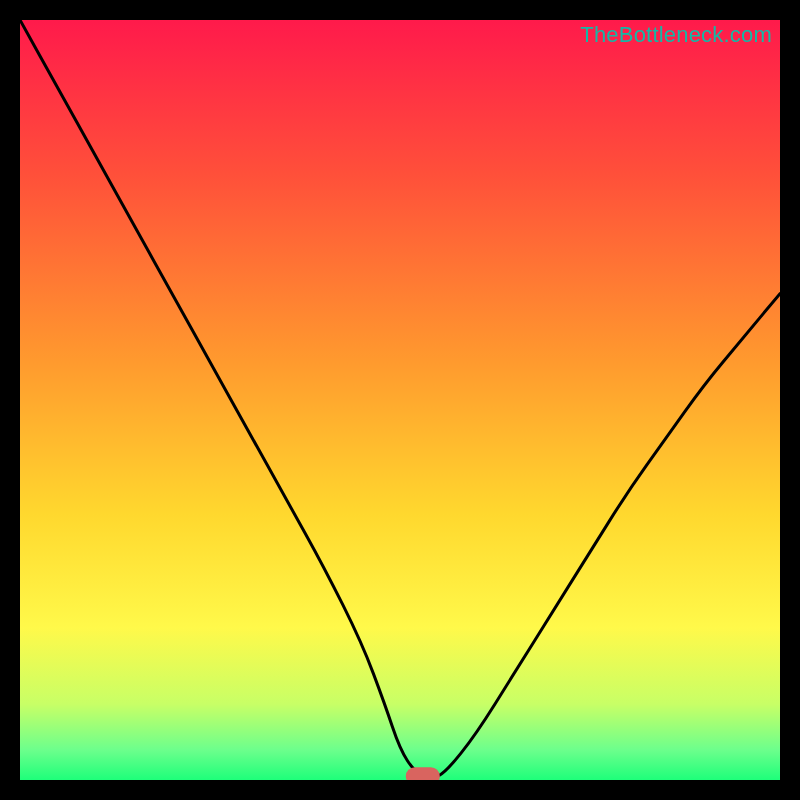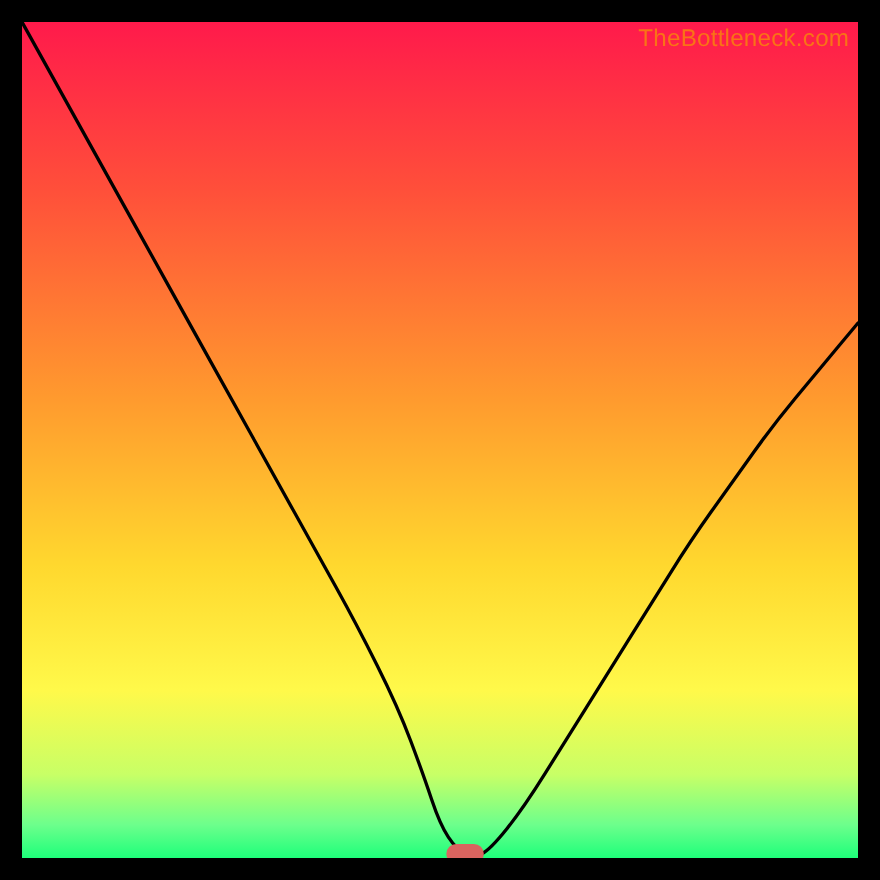--- a/index.html
+++ b/index.html
@@ -21,21 +21,21 @@
     left: 20px;
     top: 20px;
     width: 760px;
     height: 760px;
     overflow: hidden;
   }
   .watermark {
     position: absolute;
     top: 2px;
     right: 8px;
-    color: #f97316;
+    color: #14b8a6;
     font-size: 22px;
     font-weight: 500;
     letter-spacing: 0.2px;
     z-index: 10;
   }
   svg { display: block; }
 </style>
 </head>
 <body>
 

